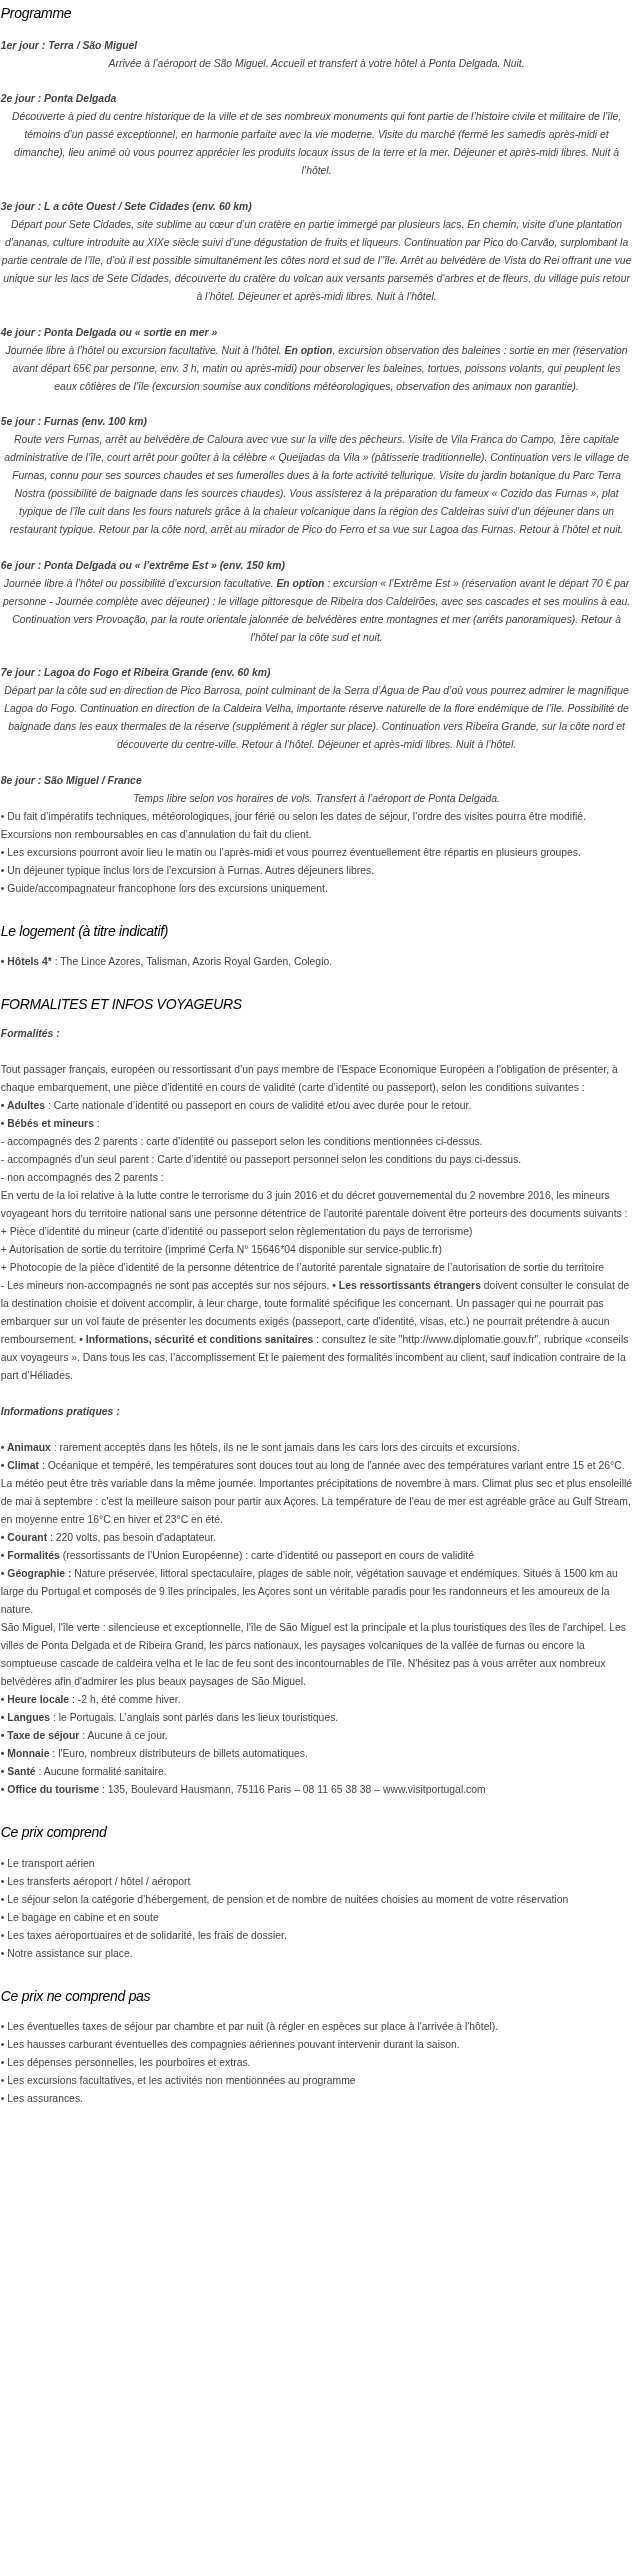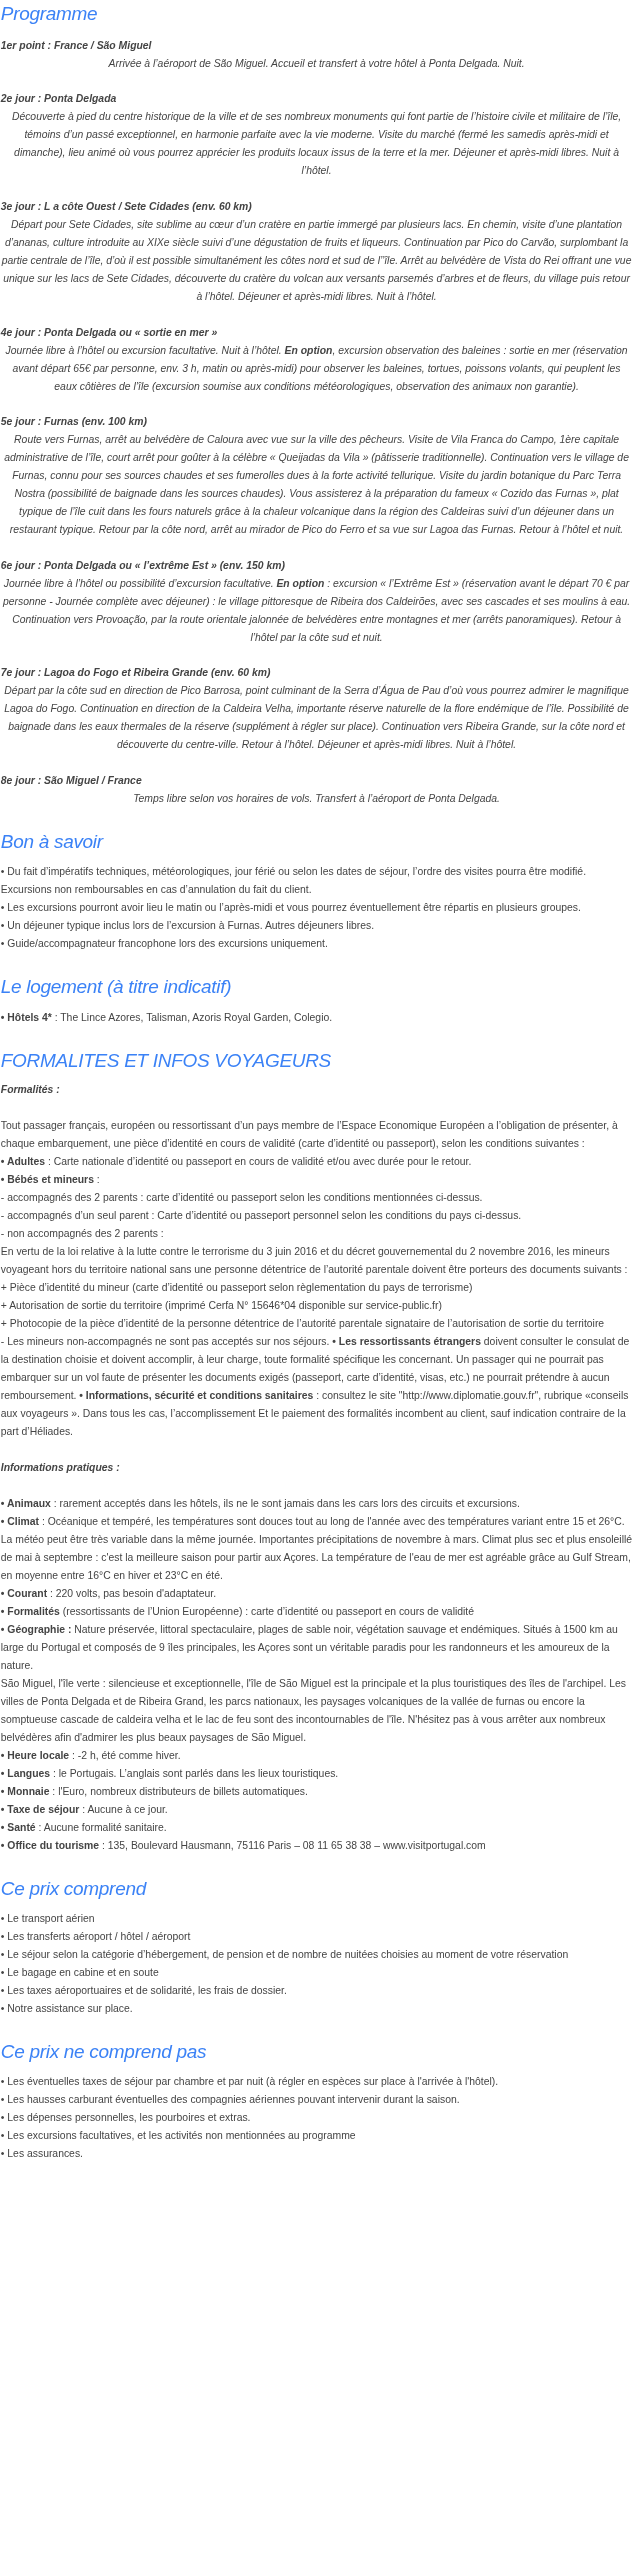--- a/index.html
+++ b/index.html
@@ -5,24 +5,24 @@
   html, body { margin: 0; padding: 0; background: #ffffff; }
   body {
     width: 634px;
     font-family: "Liberation Sans", "DejaVu Sans", sans-serif;
     color: #444444;
     font-size: 10.4px;
     line-height: 18px;
   }
   .page { padding: 0 1.7px 0 0.8px; }
   h2.section-title {
-    color: #3b82f6;
+    color: #000000;
     font-style: italic;
     font-weight: normal;
-    font-size: 19px;
+    font-size: 14px;
     line-height: 23.4px;
     margin: 0;
     letter-spacing: -0.3px;
   }
   h2.first { padding-top: 1.7px; margin-bottom: 11.7px; }
   h2.sec { margin-top: 22px; margin-bottom: 10px; }
   .day { margin-bottom: 17.6px; }
   .day-title { font-style: italic; font-weight: bold; color: #444; }
   .day-text { font-style: italic; text-align: center; }
   .b { font-weight: bold; }
@@ -33,21 +33,21 @@
 </style>
 </head>
 <body>
 
 <div class="page">
 
   <section>
     <h2 class="section-title first">Programme</h2>
 
     <div class="day">
-      <p class="day-title">1er point : France / São Miguel</p>
+      <p class="day-title">1er jour : Terra / São Miguel</p>
       <p class="day-text">Arrivée à l’aéroport de São Miguel. Accueil et transfert à votre hôtel à Ponta Delgada. Nuit.</p>
     </div>
     <div class="day">
       <p class="day-title">2e jour : Ponta Delgada</p>
       <p class="day-text">Découverte à pied du centre historique de la ville et de ses nombreux monuments qui font partie de l’histoire civile et militaire de l’île, témoins d’un passé exceptionnel, en harmonie parfaite avec la vie moderne. Visite du marché (fermé les samedis après-midi et dimanche), lieu animé où vous pourrez apprécier les produits locaux issus de la terre et la mer. Déjeuner et après-midi libres. Nuit à l’hôtel.</p>
     </div>
     <div class="day">
       <p class="day-title">3e jour : L a côte Ouest / Sete Cidades (env. 60 km)</p>
       <p class="day-text">Départ pour Sete Cidades, site sublime au cœur d’un cratère en partie immergé par plusieurs lacs. En chemin, visite d’une plantation d’ananas, culture introduite au XIXe siècle suivi d’une dégustation de fruits et liqueurs. Continuation par Pico do Carvão, surplombant la partie centrale de l’île, d’où il est possible simultanément les côtes nord et sud de l’’île. Arrêt au belvédère de Vista do Rei offrant une vue unique sur les lacs de Sete Cidades, découverte du cratère du volcan aux versants parsemés d’arbres et de fleurs, du village puis retour à l’hôtel. Déjeuner et après-midi libres. Nuit à l’hôtel.</p>
     </div>
@@ -67,21 +67,20 @@
       <p class="day-title">7e jour : Lagoa do Fogo et Ribeira Grande (env. 60 km)</p>
       <p class="day-text">Départ par la côte sud en direction de Pico Barrosa, point culminant de la Serra d’Água de Pau d’où vous pourrez admirer le magnifique Lagoa do Fogo. Continuation en direction de la Caldeira Velha, importante réserve naturelle de la flore endémique de l’île. Possibilité de baignade dans les eaux thermales de la réserve (supplément à régler sur place). Continuation vers Ribeira Grande, sur la côte nord et découverte du centre-ville. Retour à l’hôtel. Déjeuner et après-midi libres. Nuit à l’hôtel.</p>
     </div>
     <div class="day" style="margin-bottom:0">
       <p class="day-title">8e jour : São Miguel / France</p>
       <p class="day-text">Temps libre selon vos horaires de vols. Transfert à l’aéroport de Ponta Delgada.</p>
     </div>
   </section>
 
   <section>
-    <h2 class="section-title sec">Bon à savoir</h2>
     <p class="line">• Du fait d’impératifs techniques, météorologiques, jour férié ou selon les dates de séjour, l’ordre des visites pourra être modifié. Excursions non remboursables en cas d’annulation du fait du client.</p>
     <p class="line">• Les excursions pourront avoir lieu le matin ou l’après-midi et vous pourrez éventuellement être répartis en plusieurs groupes.</p>
     <p class="line">• Un déjeuner typique inclus lors de l’excursion à Furnas. Autres déjeuners libres.</p>
     <p class="line">• Guide/accompagnateur francophone lors des excursions uniquement.</p>
   </section>
 
   <section>
     <h2 class="section-title sec">Le logement (à titre indicatif)</h2>
     <p class="line"><span class="b">• Hôtels 4* </span><span>: The Lince Azores, Talisman, Azoris Royal Garden, Colegio.</span></p>
   </section>
@@ -106,22 +105,22 @@
     <div class="spacer"></div>
 
     <p class="line"><span class="b">• Animaux</span><span> : rarement acceptés dans les hôtels, ils ne le sont jamais dans les cars lors des circuits et excursions.</span></p>
     <p class="line"><span class="b">• Climat</span><span> : Océanique et tempéré, les températures sont douces tout au long de l'année avec des températures variant entre 15 et 26°C. La météo peut être très variable dans la même journée. Importantes précipitations de novembre à mars. Climat plus sec et plus ensoleillé de mai à septembre : c'est la meilleure saison pour partir aux Açores. La température de l'eau de mer est agréable grâce au Gulf Stream, en moyenne entre 16°C en hiver et 23°C en été.</span></p>
     <p class="line"><span class="b">• Courant</span><span> : 220 volts, pas besoin d'adaptateur.</span></p>
     <p class="line"><span class="b">• Formalités</span><span> (ressortissants de l’Union Européenne) : carte d’identité ou passeport en cours de validité</span></p>
     <p class="line"><span class="b">• Géographie :</span><span> Nature préservée, littoral spectaculaire, plages de sable noir, végétation sauvage et endémiques. Situés à 1500 km au large du Portugal et composés de 9 îles principales, les Açores sont un véritable paradis pour les randonneurs et les amoureux de la nature.</span></p>
     <p class="line"><span class="b"></span><span>São Miguel, l'île verte : silencieuse et exceptionnelle, l'île de São Miguel est la principale et la plus touristiques des îles de l'archipel. Les villes de Ponta Delgada et de Ribeira Grand, les parcs nationaux, les paysages volcaniques de la vallée de furnas ou encore la somptueuse cascade de caldeira velha et le lac de feu sont des incontournables de l'île. N'hésitez pas à vous arrêter aux nombreux belvédères afin d'admirer les plus beaux paysages de São Miguel.</span></p>
     <p class="line"><span class="b">• Heure locale</span><span> : -2 h, été comme hiver.</span></p>
     <p class="line"><span class="b">• Langues</span><span> : le Portugais. L’anglais sont parlés dans les lieux touristiques.</span></p>
+    <p class="line"><span class="b">• Taxe de séjour</span><span> : Aucune à ce jour.</span></p>
     <p class="line"><span class="b">• Monnaie</span><span> : l'Euro, nombreux distributeurs de billets automatiques.</span></p>
-    <p class="line"><span class="b">• Taxe de séjour</span><span> : Aucune à ce jour.</span></p>
     <p class="line"><span class="b">• Santé</span><span> : Aucune formalité sanitaire.</span></p>
     <p class="line"><span class="b">• Office du tourisme</span><span> : 135, Boulevard Hausmann, 75116 Paris – 08 11 65 38 38 – www.visitportugal.com</span></p>
   </section>
 
   <section>
     <h2 class="section-title sec">Ce prix comprend</h2>
     <p class="line">• Le transport aérien</p>
     <p class="line">• Les transferts aéroport / hôtel / aéroport</p>
     <p class="line">• Le séjour selon la catégorie d’hébergement, de pension et de nombre de nuitées choisies au moment de votre réservation</p>
     <p class="line">• Le bagage en cabine et en soute</p>

